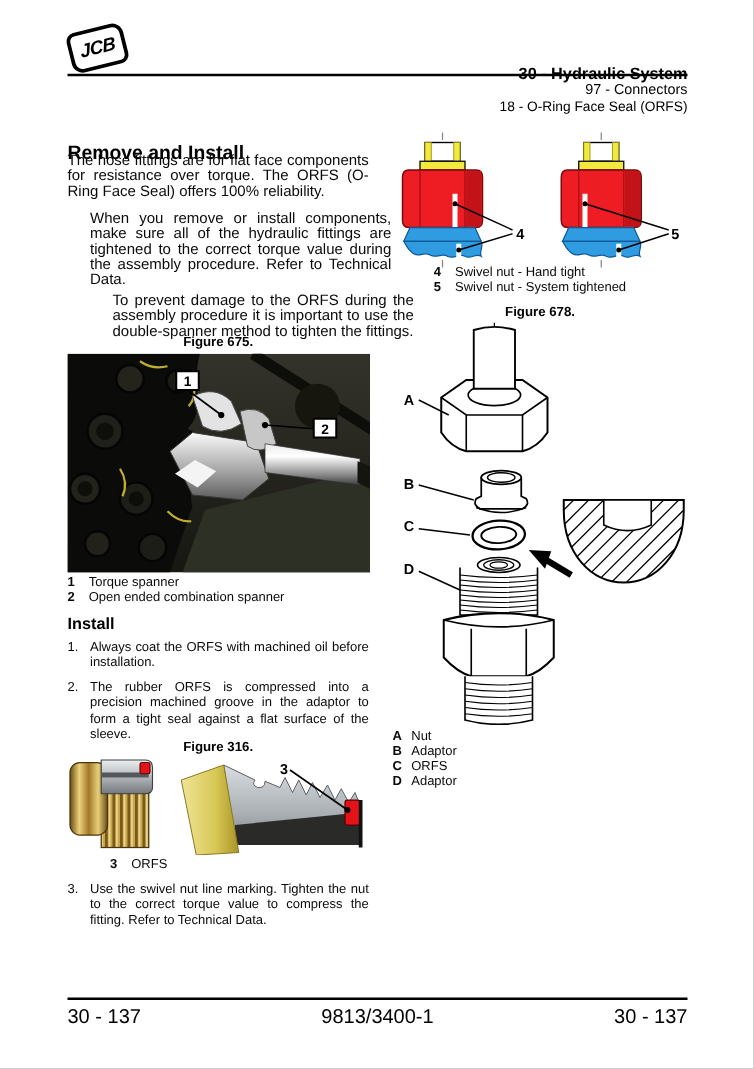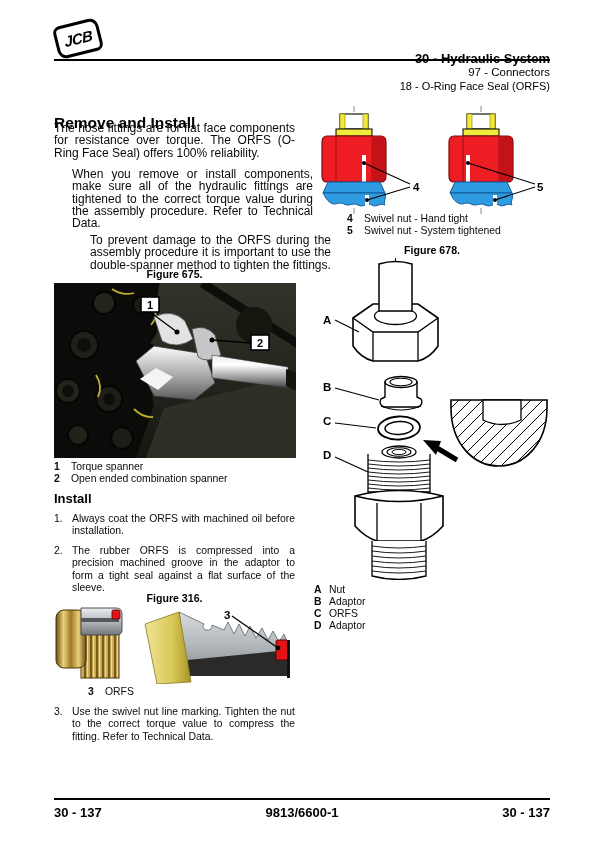--- a/index.html
+++ b/index.html
@@ -19,21 +19,21 @@
   .rule{background:#000;}
   .hdr{position:absolute;right:53px;top:7px;text-align:right;line-height:1.18;margin-top:44px;}
   .hdr .l1{font-size:13px;font-weight:bold;}
   .hdr .l2{font-size:11.5px;}
   .hdr .l3{font-size:11px;}
   .logo{position:absolute;left:55px;top:22px;width:40px;height:27px;border:3px solid #000;
         border-radius:7px 9px 7px 9px;background:#fff;transform:rotate(-14deg);
         display:flex;align-items:center;justify-content:center;}
   .logo span{font-weight:bold;font-style:italic;font-size:15px;letter-spacing:-0.5px;
         transform:skewX(-6deg);color:#000;}
-  .footer-text{font-size:13px;font-weight:bold;}
+  .footer-text{font-size:16px;font-weight:normal;}
   svg text{font-family:"Liberation Sans",sans-serif;}
 </style>
 </head>
 <body>
 
 <div class="page">
 
   <div class="logo">
     <span>JCB</span>
   </div>
@@ -329,16 +329,16 @@
     <span class="legend-key">C</span>
     <span>ORFS</span>
   </div>
   <div class="abs legend-row" style="left:314px;top:620px;width:200px;">
     <span class="legend-key">D</span>
     <span>Adaptor</span>
   </div>
 
   <div class="abs rule" style="left:54px;top:798px;width:496px;height:1.5px;"></div>
   <div class="abs footer-text" style="left:54px;top:805px;">30 - 137</div>
-  <div class="abs footer-text" style="left:54px;top:805px;width:496px;text-align:center;">9813/6600-1</div>
+  <div class="abs footer-text" style="left:54px;top:805px;width:496px;text-align:center;">9813/3400-1</div>
   <div class="abs footer-text" style="left:54px;top:805px;width:496px;text-align:right;">30 - 137</div>
 
 </div>
 
 </body></html>

